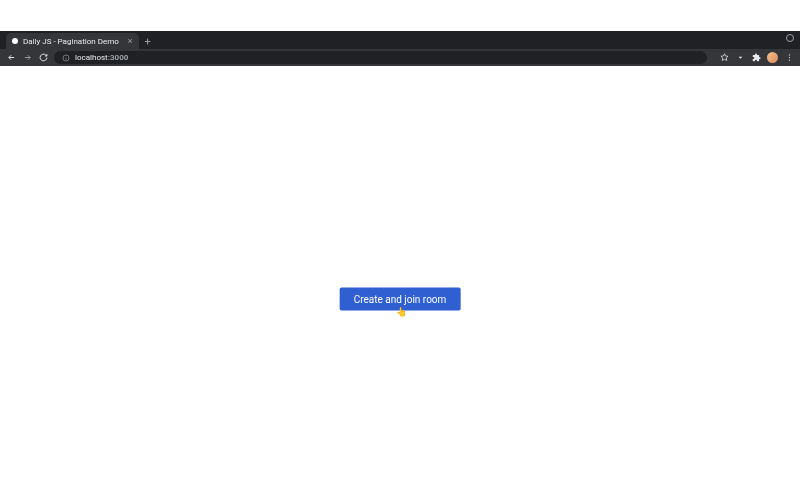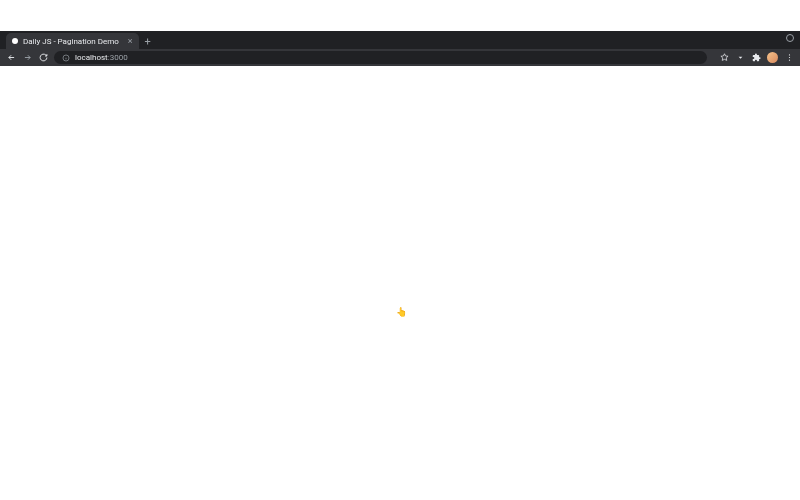--- a/index.html
+++ b/index.html
@@ -63,21 +63,21 @@
       background: #202124;
       border-radius: 7px;
       display: flex;
       align-items: center;
       padding: 0 8px;
       gap: 5px;
     }
     .site-info { color: #9aa0a6; width: 8px; height: 8px; display: flex; align-items: center; }
     .site-info svg { width: 8px; height: 8px; }
     .url-text { color: #e8eaed; font-size: 8px; }
-    .url-text .dim { color: #9aa0a6; }
+    .url-text .dim { color: #9aa0a6; font-weight: bold; }
     .toolbar-right { display: flex; align-items: center; gap: 6px; margin-left: 6px; }
     .toolbar-icon { color: #e8eaed; width: 10px; height: 10px; display: flex; align-items: center; justify-content: center; }
     .toolbar-icon svg { width: 9px; height: 9px; }
     .avatar { width: 11px; height: 11px; border-radius: 50%; background: linear-gradient(135deg,#f6c38b,#d98a5e); flex-shrink: 0; }
 
     
     .viewport {
       width: 100%;
       height: calc(500px - 35px);
       background: #fff;
@@ -172,14 +172,15 @@
       <svg viewBox="0 0 24 24" fill="currentColor">
           <circle cx="12" cy="5" r="1.6"></circle>
           <circle cx="12" cy="12" r="1.6"></circle>
           <circle cx="12" cy="19" r="1.6"></circle>
         </svg>
     </div>
   </div>
 </div>
 
 <div class="viewport">
+  <button class="primary-btn">Create and join room</button>
   <span class="cursor-hand">👆</span>
 </div>
 
 </body></html>

